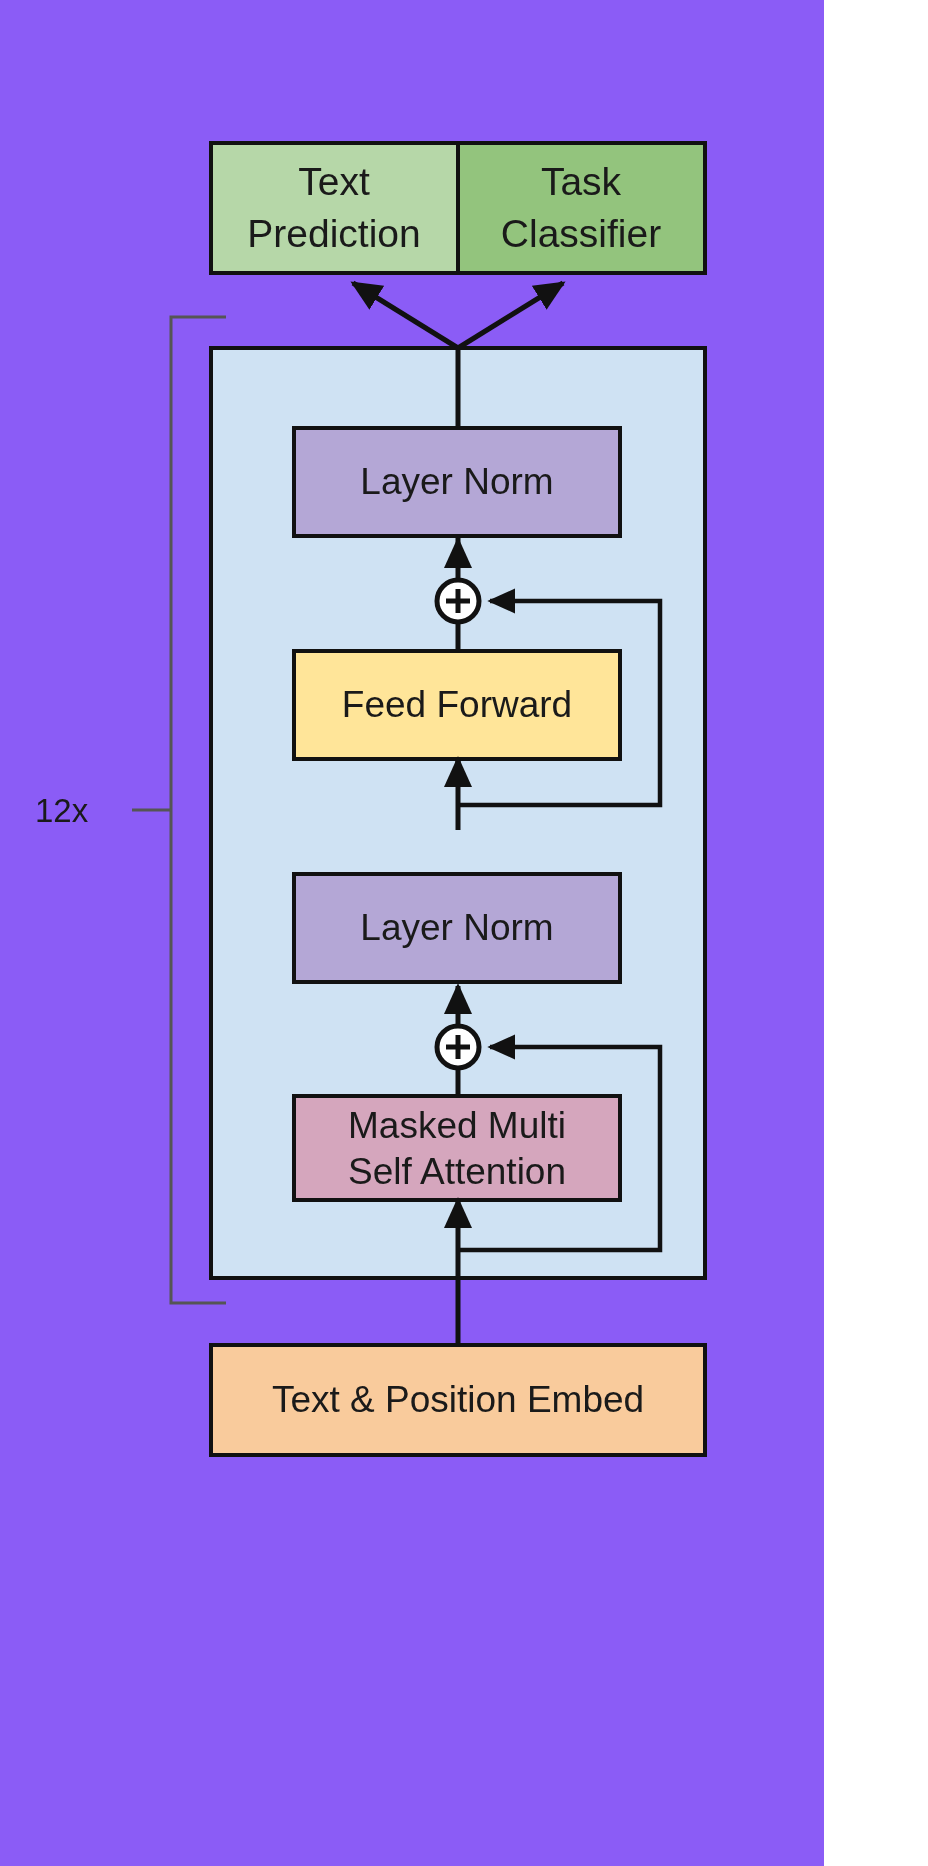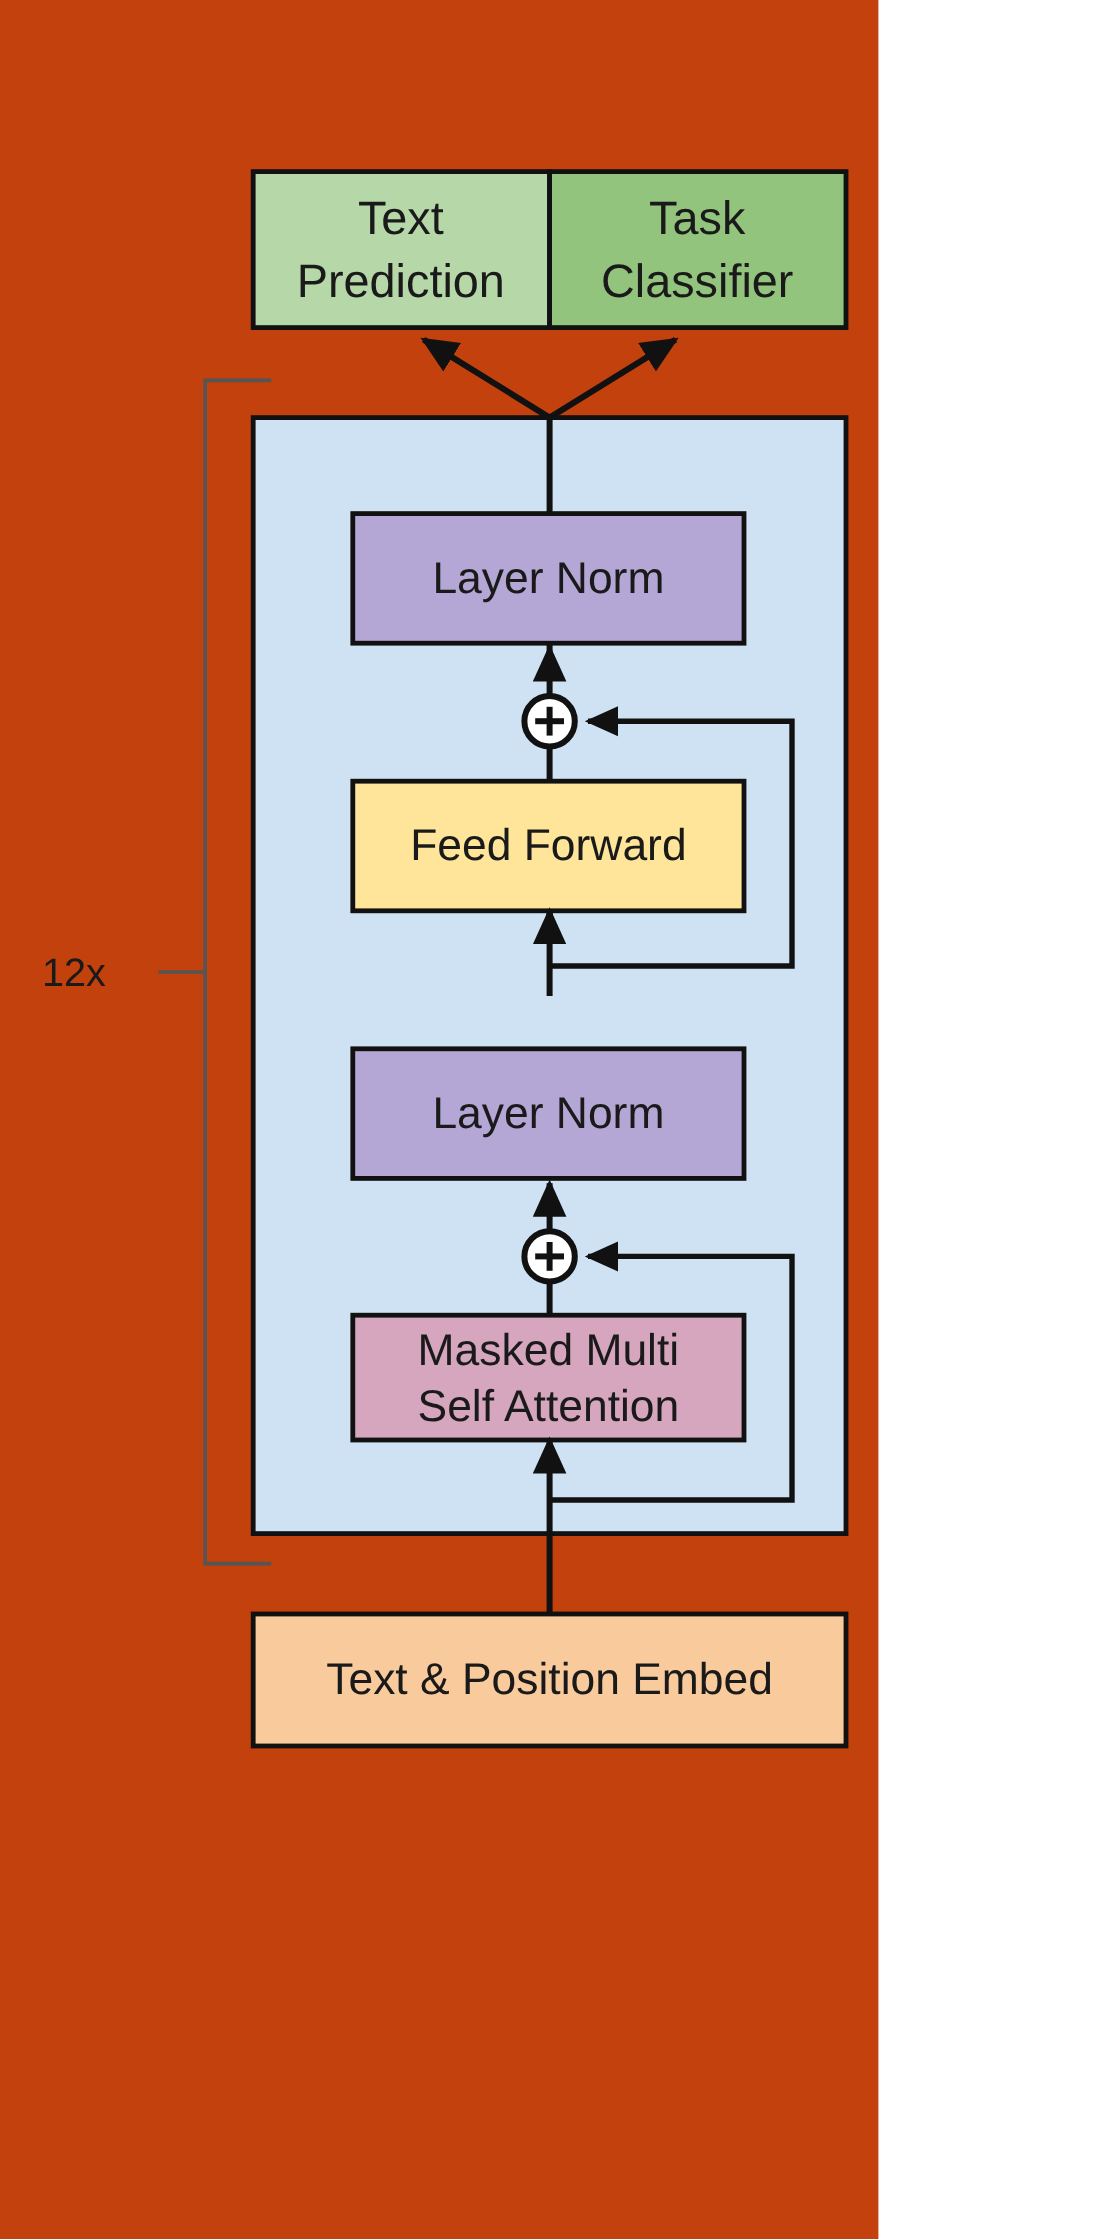--- a/index.html
+++ b/index.html
@@ -8,23 +8,23 @@
     background: #ffffff;
   }
   body {
     width: 928px;
     height: 1866px;
     font-family: "Liberation Sans", sans-serif;
     overflow: hidden;
   }
   #diagram-root {
     position: relative;
-    width: 732px;
+    width: 824px;
     height: 1866px;
-    background: #c2410c;
+    background: #8b5cf6;
   }
   svg.diagram {
     display: block;
     width: 928px;
     height: 1866px;
   }
   .box-label {
     font-family: "Liberation Sans", sans-serif;
     fill: #1a1a1a;
     text-anchor: middle;

